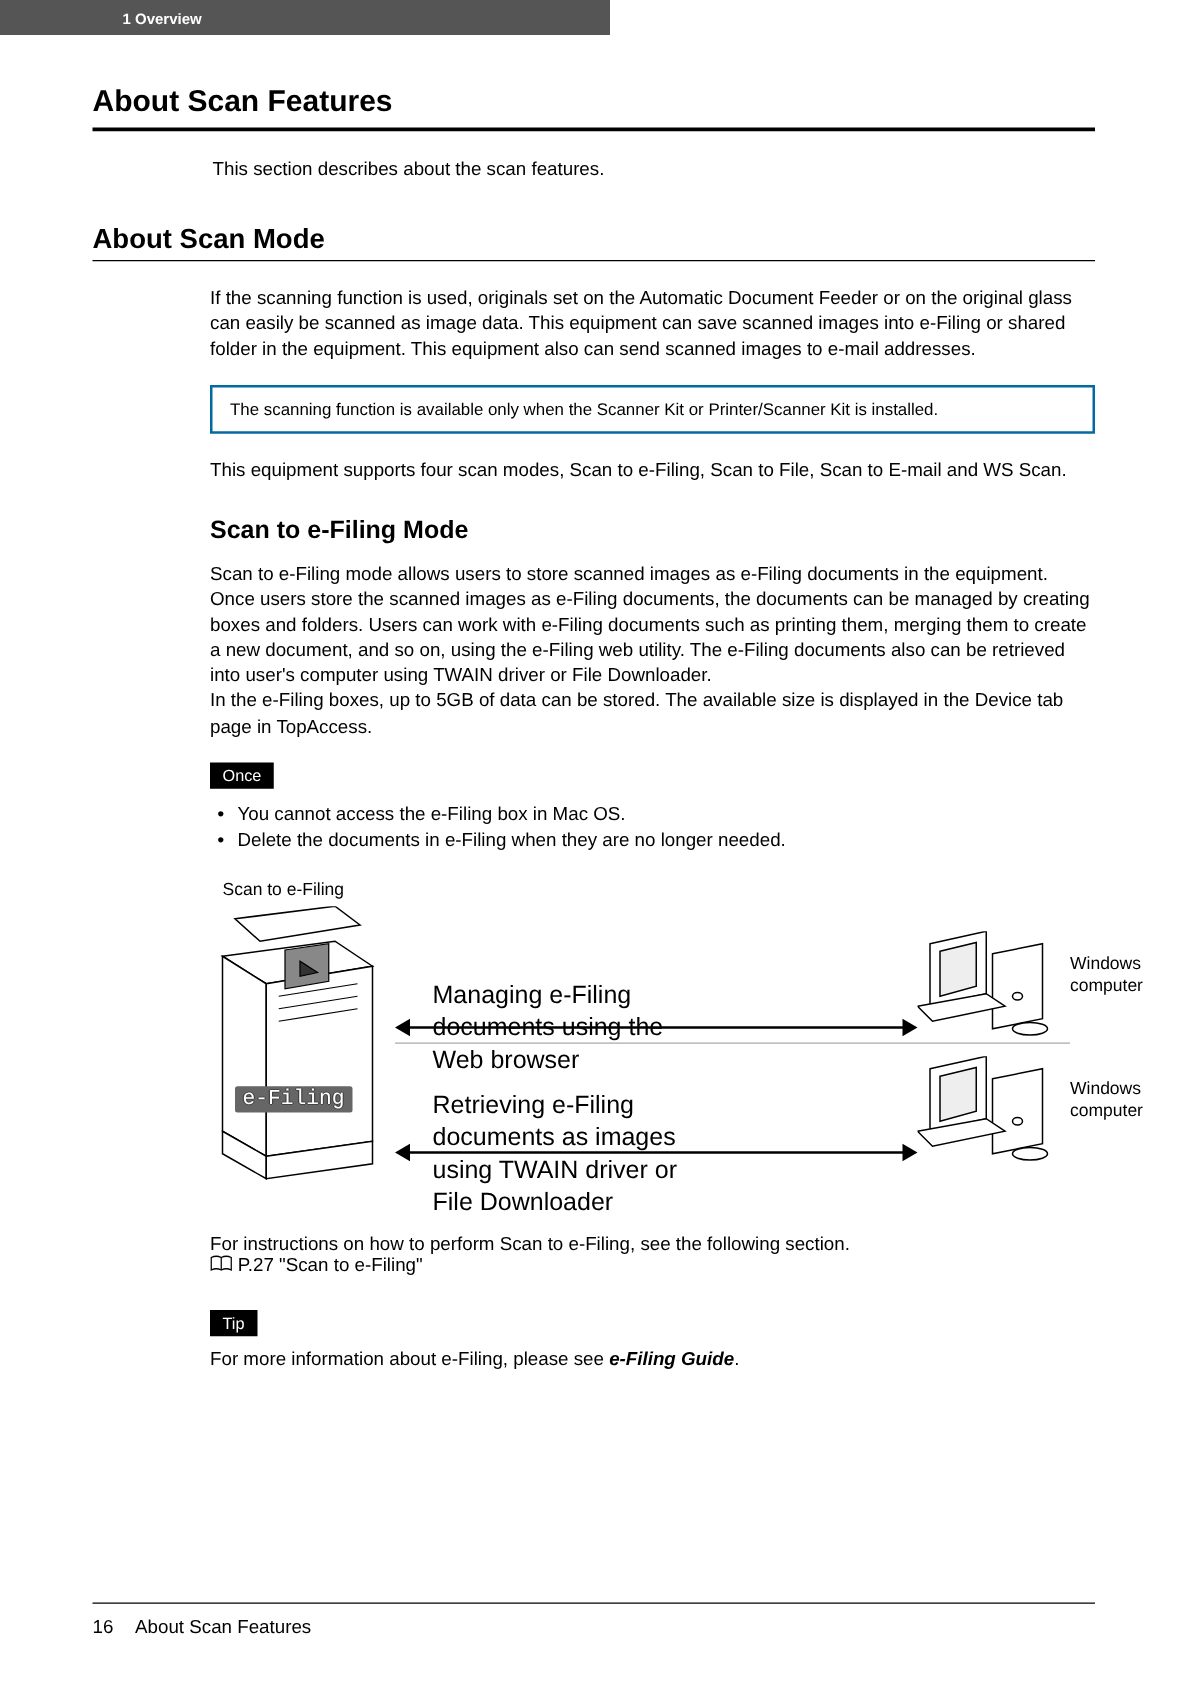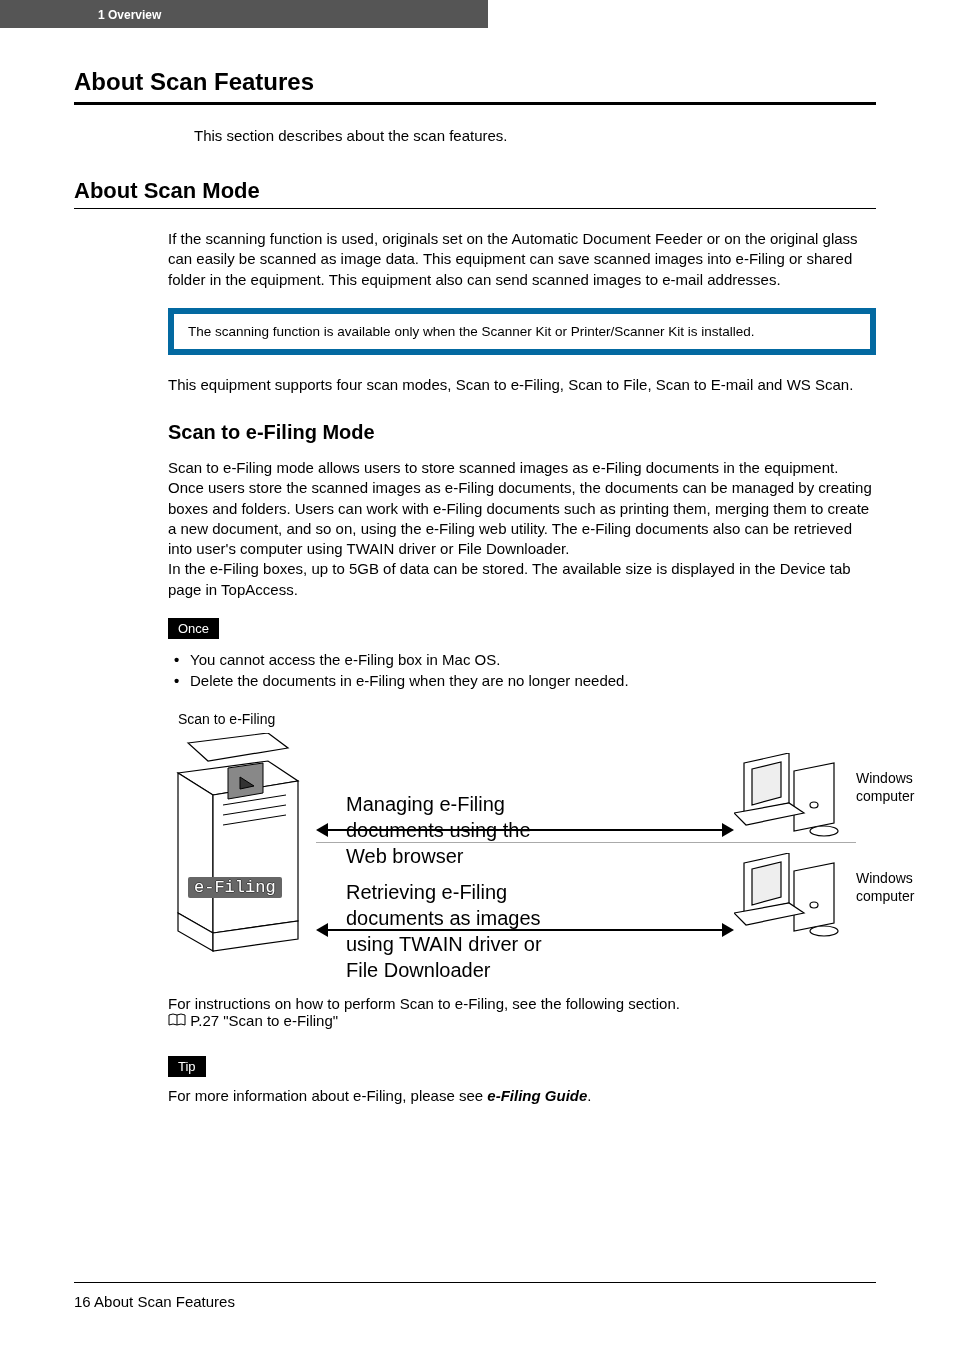--- a/index.html
+++ b/index.html
@@ -21,31 +21,31 @@
     width: 488px;
     height: 28px;
   }
   .content { padding: 40px 74px 0 74px; }
   h1.page-title {
     font-size: 24px;
     font-weight: bold;
     margin-bottom: 6px;
   }
   .rule-thick { border-bottom: 3px solid #000; margin-bottom: 22px; }
-  .intro { margin-left: 120px; font-size: 15px; margin-bottom: 34px; }
+  .intro { margin-left: 96px; font-size: 15px; margin-bottom: 34px; }
   h2.section-title {
     font-size: 22px;
     font-weight: bold;
     margin-bottom: 4px;
   }
   .rule-thin { border-bottom: 1px solid #000; margin-bottom: 20px; }
   .body-text { margin-left: 94px; font-size: 15px; line-height: 1.35; margin-bottom: 18px; }
   .note-box {
     margin-left: 94px;
-    border: 6px solid #0369a1;
+    border: 2px solid #0369a1;
     padding: 10px 14px;
     font-size: 13.5px;
     margin-bottom: 20px;
   }
   h3.subsection {
     margin-left: 94px;
     font-size: 20px;
     font-weight: bold;
     margin-bottom: 14px;
     margin-top: 26px;
@@ -169,21 +169,21 @@
   .tip-extra { margin-left: 94px; font-size: 15px; margin-bottom: 20px; }
   .footer {
     position: absolute;
     bottom: 38px;
     left: 74px;
     right: 74px;
     border-top: 1px solid #000;
     padding-top: 10px;
     font-size: 15px;
   }
-  .footer-num { display:inline-block; }
+  .footer-num { display:inline-block; margin-right: 14px; }
 </style>
 </head>
 <body>
 
 <div class="page">
 
   <div class="header-tab">1   Overview</div>
 
   <div class="content">
 

